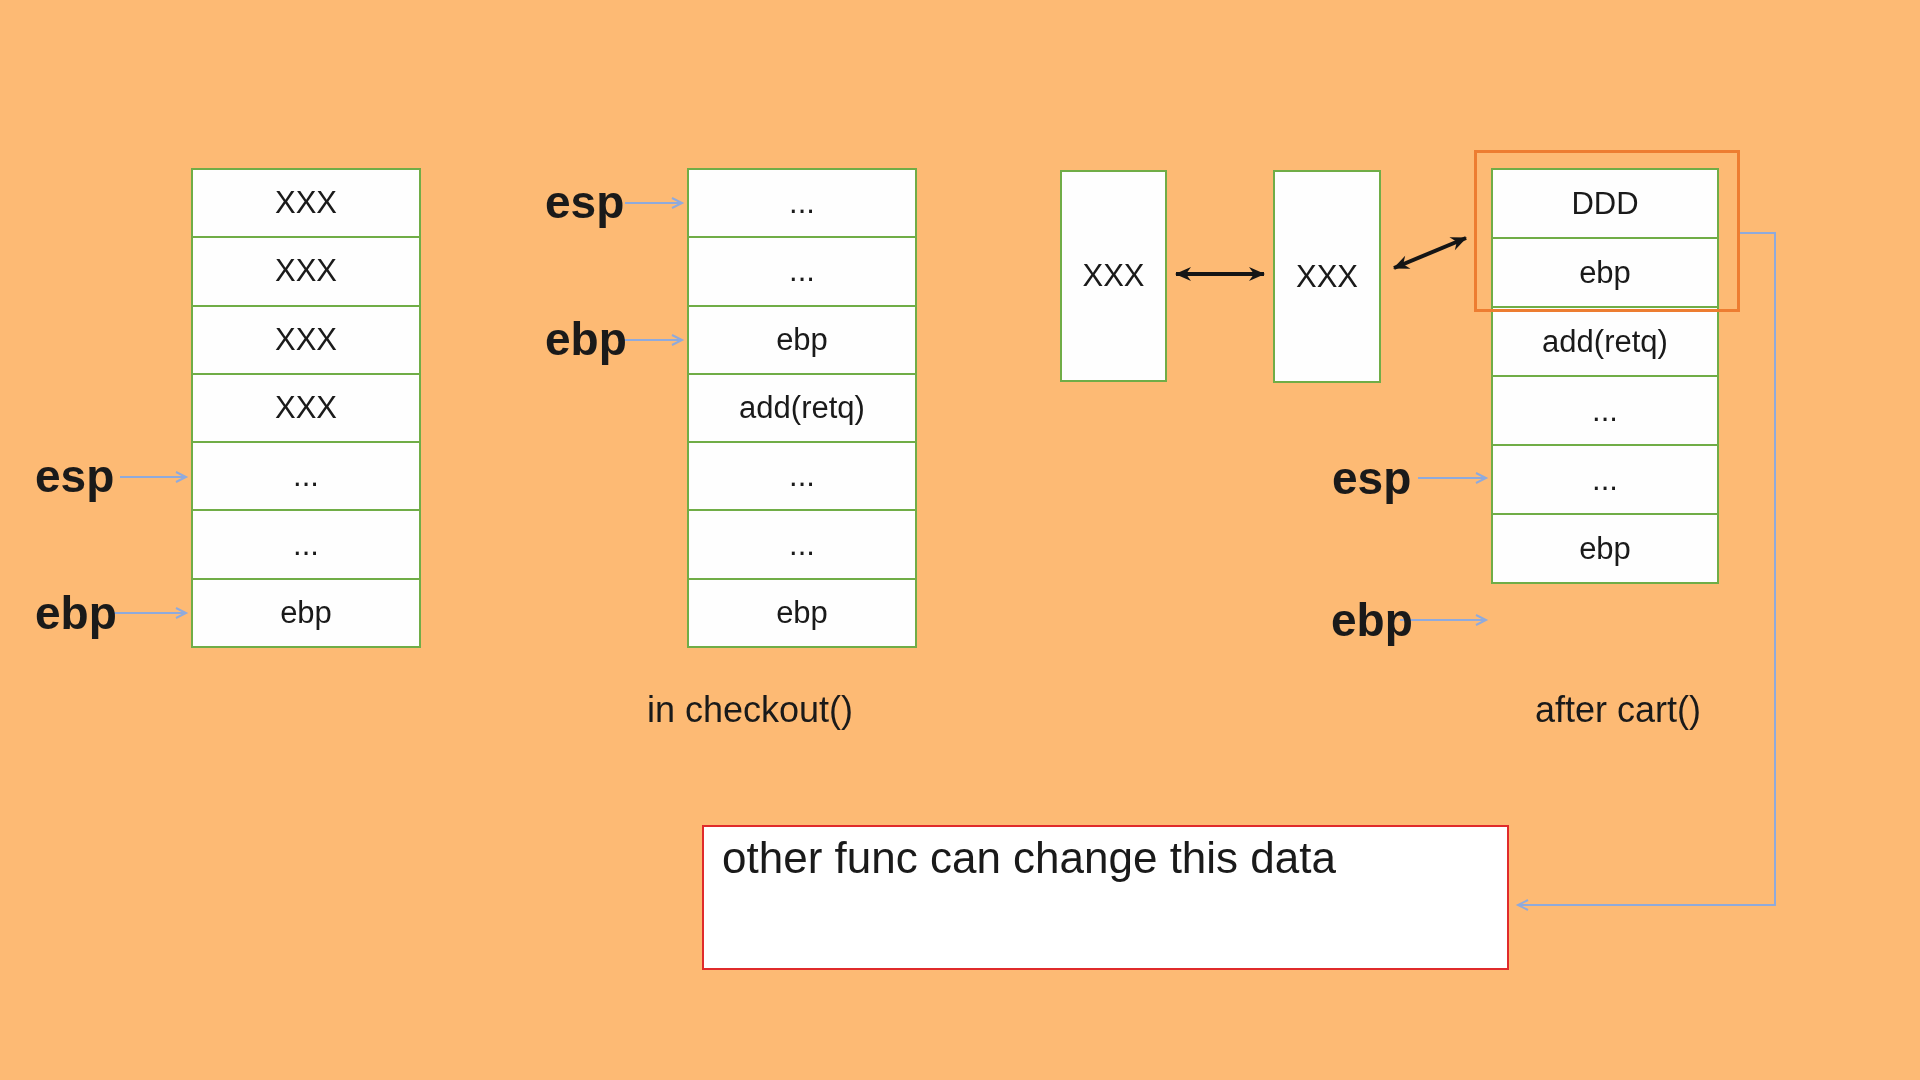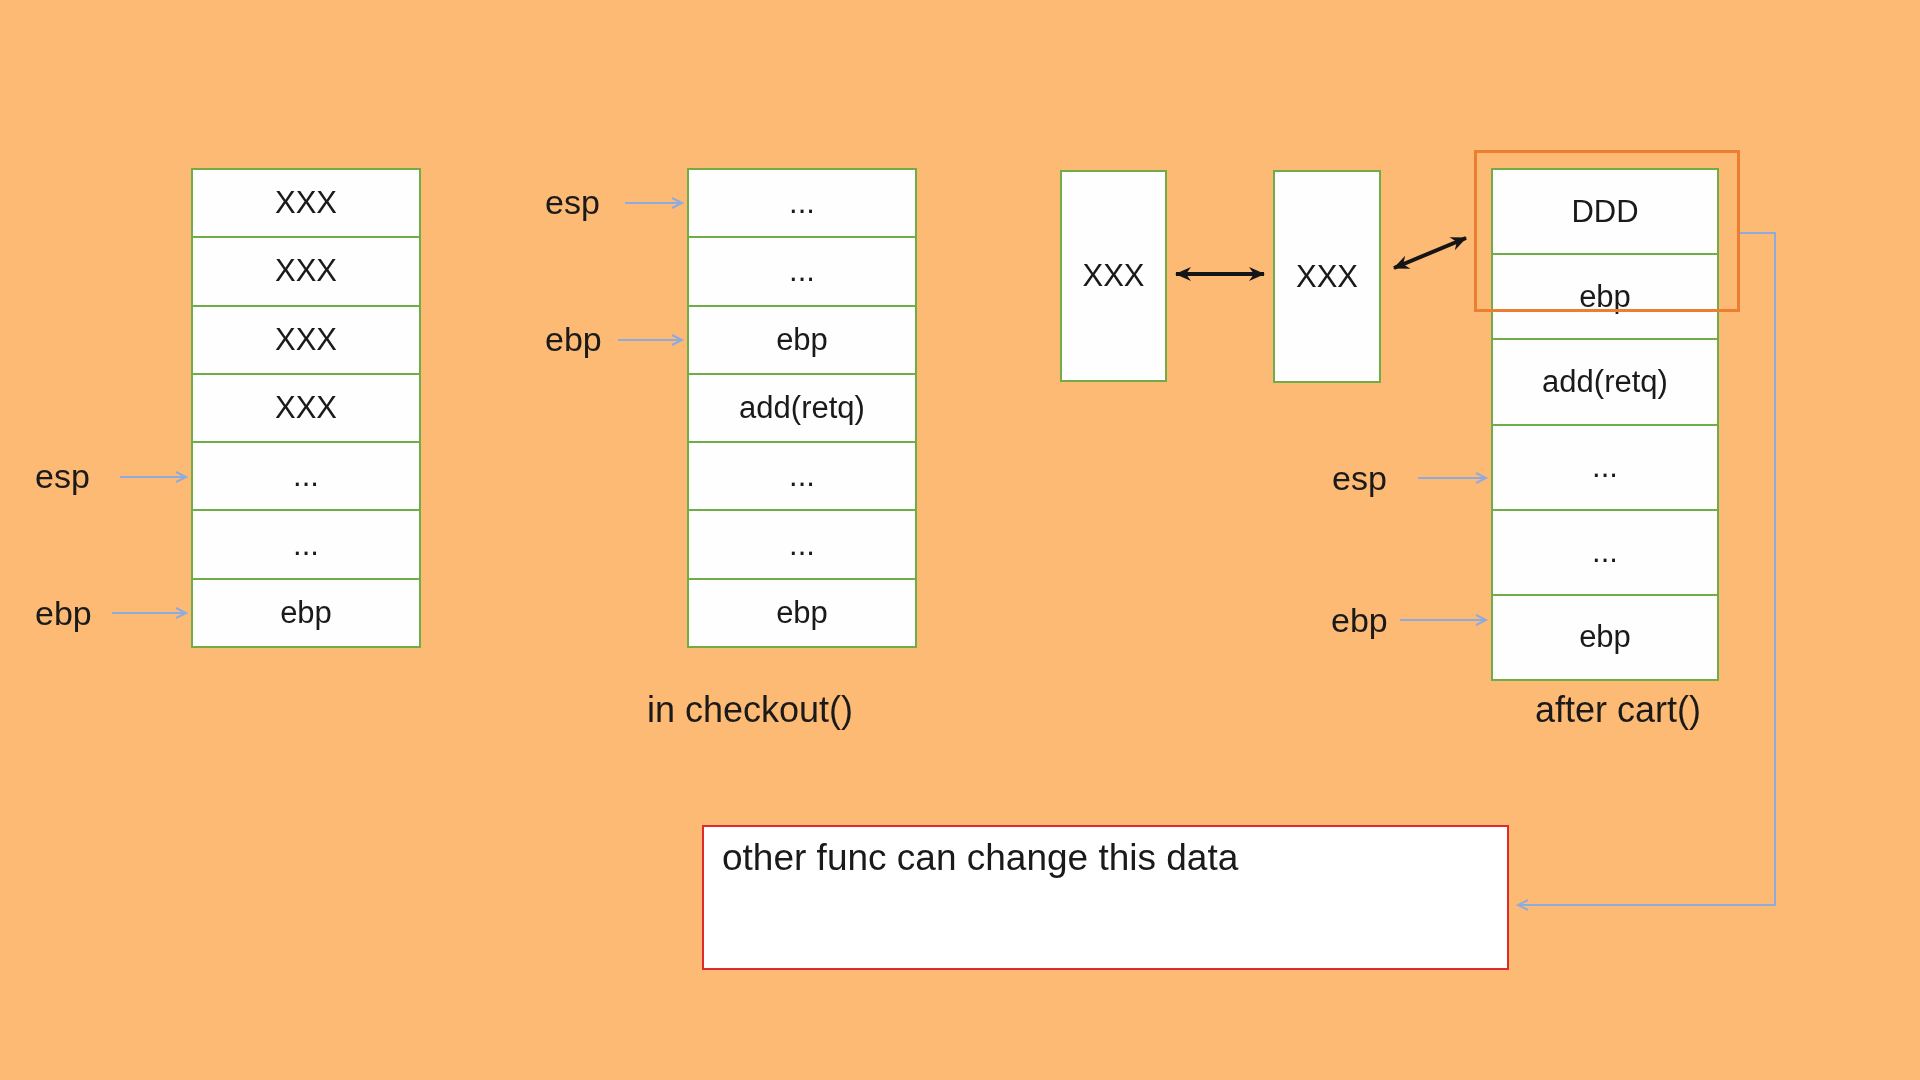--- a/index.html
+++ b/index.html
@@ -15,34 +15,34 @@
   .cell{
     flex:1;display:flex;align-items:center;justify-content:center;
     font-size:31px;border-top:2px solid #70AD47;box-sizing:border-box;
   }
   .cell:first-child{border-top:none;}
   .heapbox{
     position:absolute;border:2px solid #70AD47;background:#fefefe;box-sizing:border-box;
     display:flex;align-items:center;justify-content:center;font-size:31px;
   }
   .ptr-label{
-    position:absolute;font-size:34px;line-height:42px;white-space:nowrap;
+    position:absolute;font-size:46px;line-height:42px;white-space:nowrap;font-weight:bold;
   }
   .caption{
     position:absolute;width:420px;text-align:center;font-size:36px;line-height:42px;white-space:nowrap;
   }
   .orange-highlight{
     position:absolute;left:1474px;top:150px;width:266px;height:162px;
     border:3px solid #ED7D31;box-sizing:border-box;background:transparent;
   }
   .note{
     position:absolute;left:702px;top:825px;width:807px;height:145px;
     border:2px solid #E02B2B;box-sizing:border-box;background:#ffffff;
     display:flex;flex-direction:column;justify-content:space-between;
-    padding:10px 0 10px 18px;font-size:37px;line-height:42px;
+    padding:10px 0 10px 18px;font-size:44px;line-height:42px;
   }
 </style>
 </head>
 <body>
 
 <div id="canvas">
 
   <svg id="overlay" viewBox="0 0 1920 1080">
     <defs>
       <marker id="mBlue" markerWidth="16" markerHeight="16" refX="13" refY="8" orient="auto" markerUnits="userSpaceOnUse">
@@ -122,21 +122,21 @@
   <span class="ptr-label" style="left:545px;top:318px">ebp</span>
   <div class="caption" style="left:540px;top:689px">in checkout()</div>
 
   <div class="heapbox" style="left:1060px;top:170px;width:107px;height:212px">
     <span>XXX</span>
   </div>
   <div class="heapbox" style="left:1273px;top:170px;width:108px;height:213px">
     <span>XXX</span>
   </div>
 
-  <div class="stack" style="left:1491px;top:168px;width:228px;height:513px">
+  <div class="stack" style="left:1491px;top:168px;width:228px;height:416px">
     <div class="cell">
         <span>DDD</span>
       </div>
     <div class="cell">
         <span>ebp</span>
       </div>
     <div class="cell">
         <span>add(retq)</span>
       </div>
     <div class="cell">

